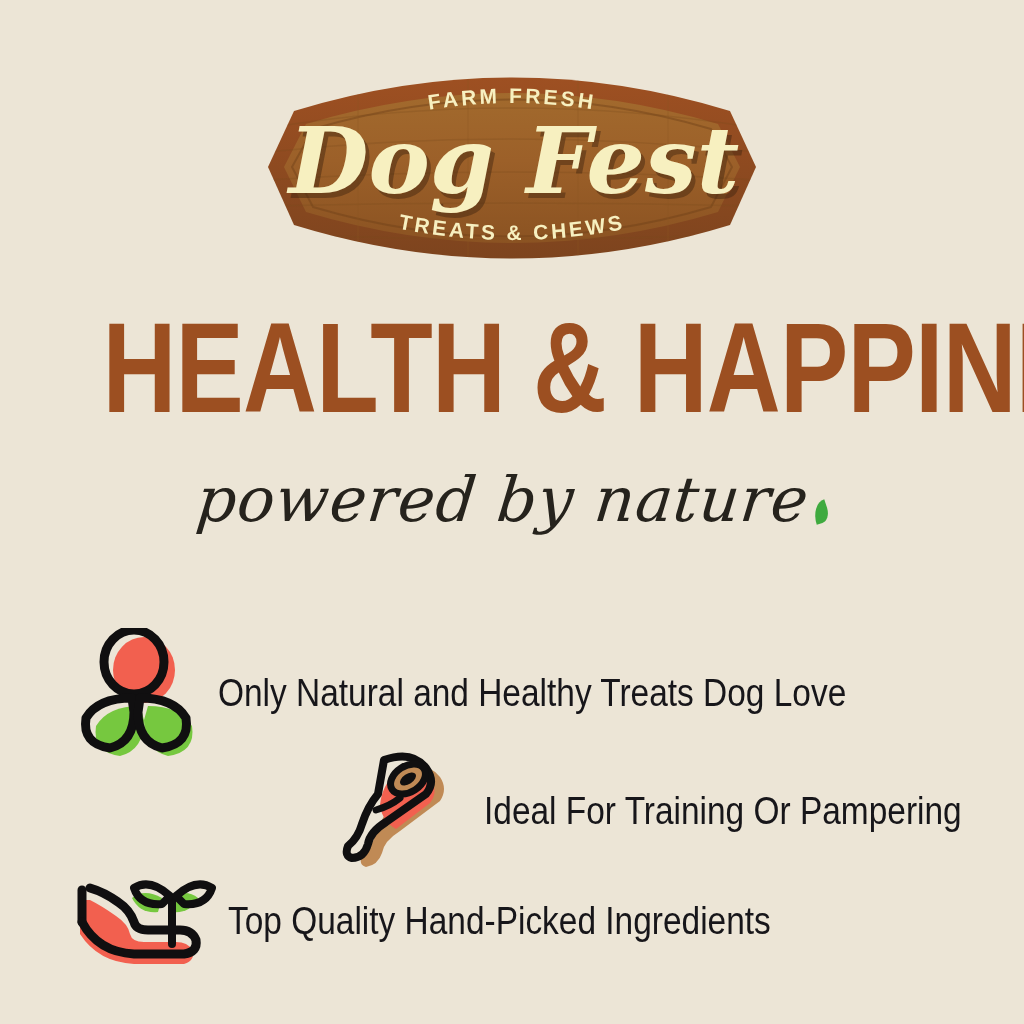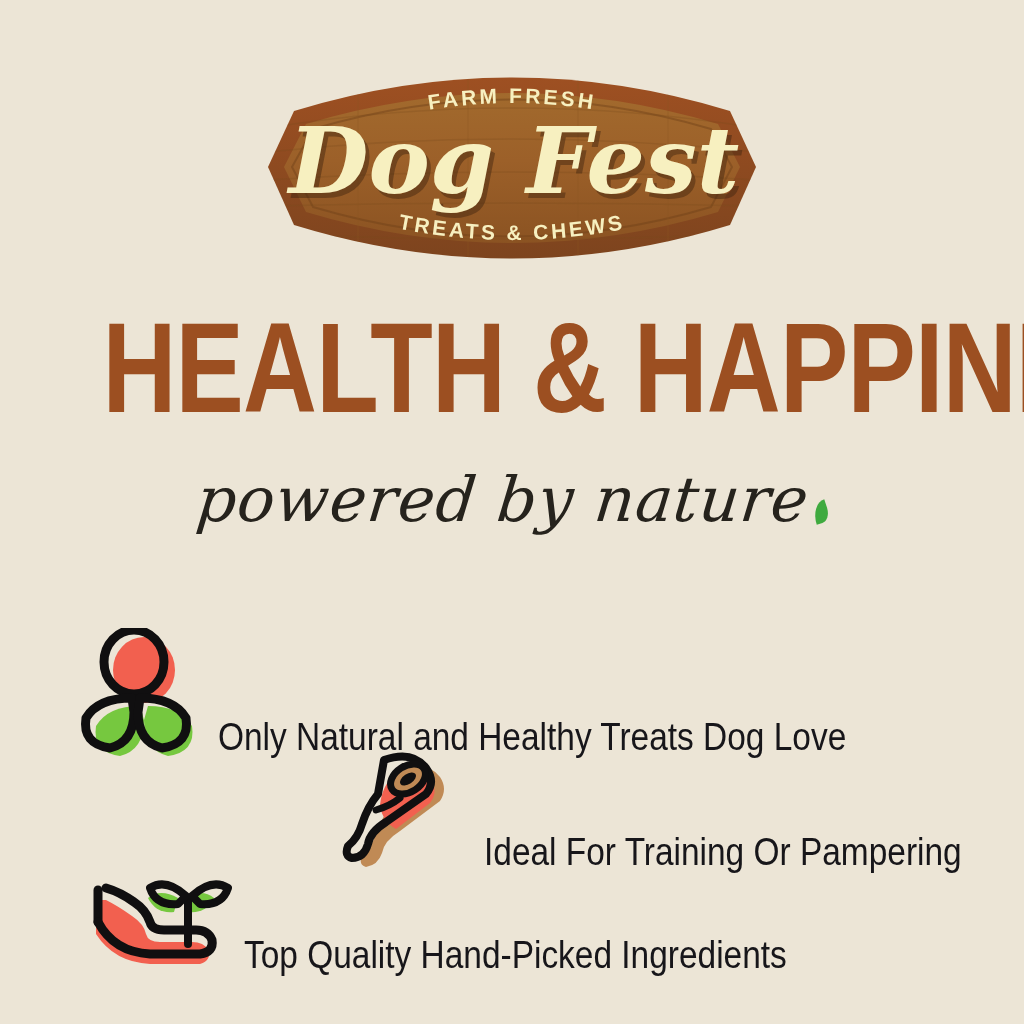--- a/index.html
+++ b/index.html
@@ -94,25 +94,25 @@
   .features {
     position: absolute;
     left: 0;
     top: 618px;
     width: 1024px;
     height: 360px;
   }
   .feature-row {
     position: absolute;
     display: flex;
-    align-items: flex-end;
+    align-items: center;
   }
   .feature-row.r0 { left: 70px;  top: 10px;  }
   .feature-row.r1 { left: 340px; top: 130px; }
-  .feature-row.r2 { left: 80px;  top: 248px; }
+  .feature-row.r2 { left: 64px;  top: 248px; }
 
   .feature-icon {
     flex: 0 0 auto;
     display: block;
   }
   .feature-icon svg { display: block; }
 
   .feature-text {
     color: #17161a;
     font-family: "Liberation Sans Narrow", "Liberation Sans", sans-serif;

